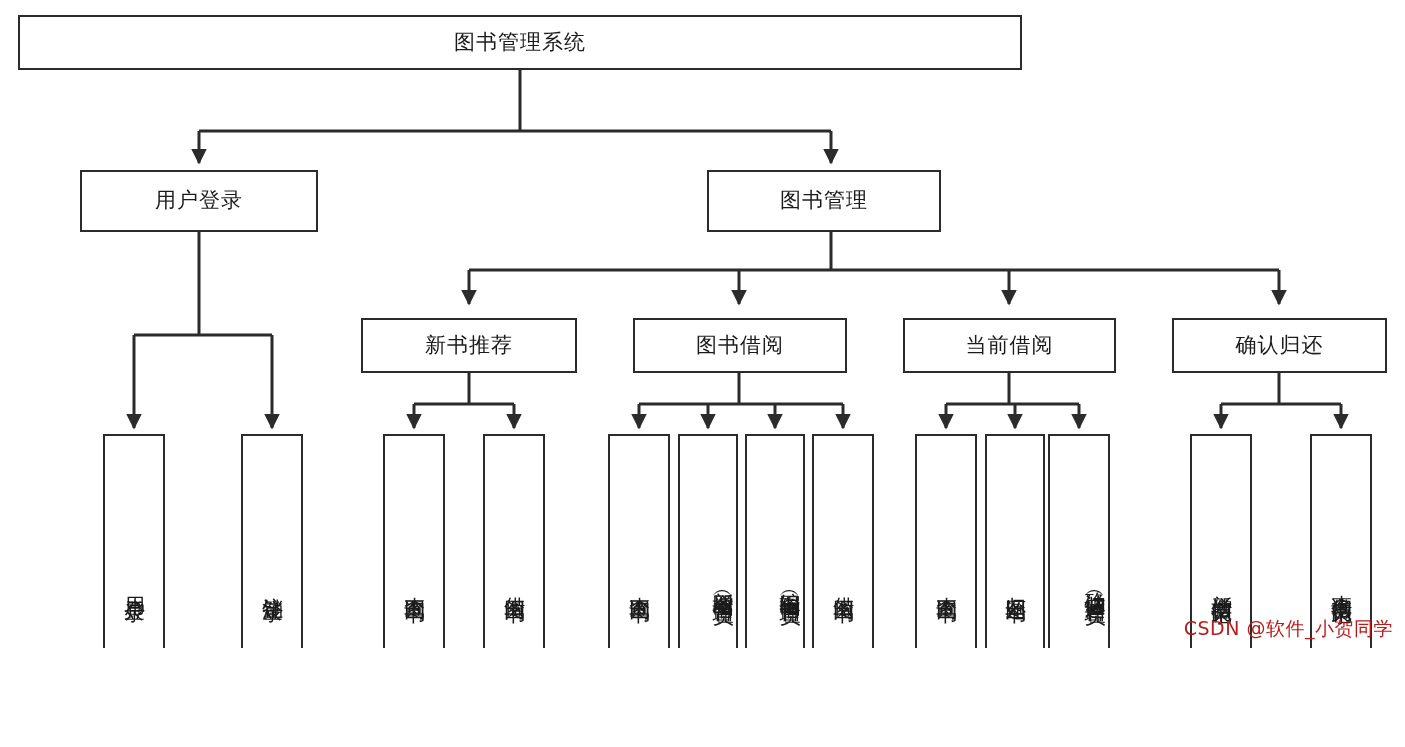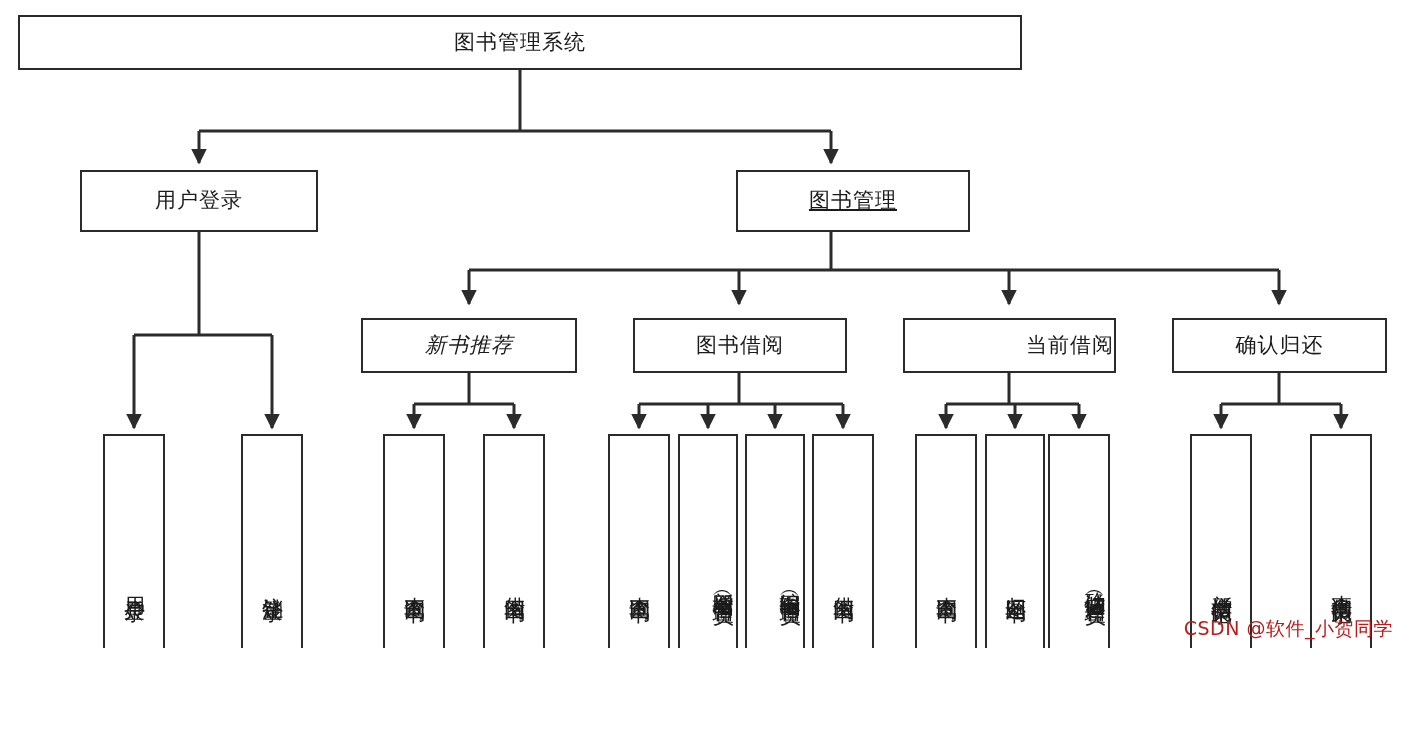--- a/index.html
+++ b/index.html
@@ -121,33 +121,33 @@
   </svg>
 
   <div class="node horiz" style="left:18px; top:15px; width:1004px; height:55px;">
     <span>图书管理系统</span>
   </div>
 
   <div class="node horiz" style="left:80px; top:170px; width:238px; height:62px;">
     <span>用户登录</span>
   </div>
 
-  <div class="node horiz" style="left:736px; top:170px; width:234px; height:62px;text-decoration:underline;">
+  <div class="node horiz" style="left:707px; top:170px; width:234px; height:62px;">
     <span>图书管理</span>
   </div>
 
-  <div class="node horiz" style="left:361px; top:318px; width:216px; height:55px;font-style:italic;">
+  <div class="node horiz" style="left:361px; top:318px; width:216px; height:55px;">
     <span>新书推荐</span>
   </div>
 
   <div class="node horiz" style="left:633px; top:318px; width:214px; height:55px;">
     <span>图书借阅</span>
   </div>
 
-  <div class="node horiz" style="left:903px; top:318px; width:213px; height:55px;justify-content:flex-end;">
+  <div class="node horiz" style="left:903px; top:318px; width:213px; height:55px;">
     <span>当前借阅</span>
   </div>
 
   <div class="node horiz" style="left:1172px; top:318px; width:215px; height:55px;">
     <span>确认归还</span>
   </div>
 
   <div class="node vert bottomalign" style="left:103px; top:434px; width:62px; height:299px;">
     <span>用户登录</span>
   </div>

